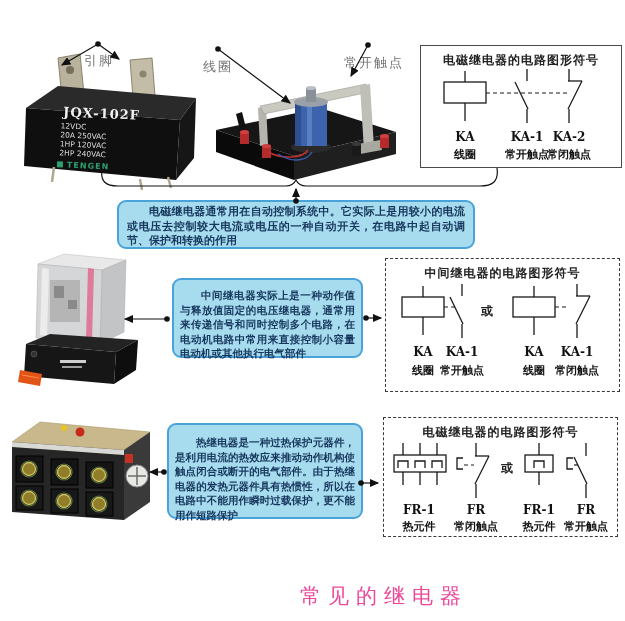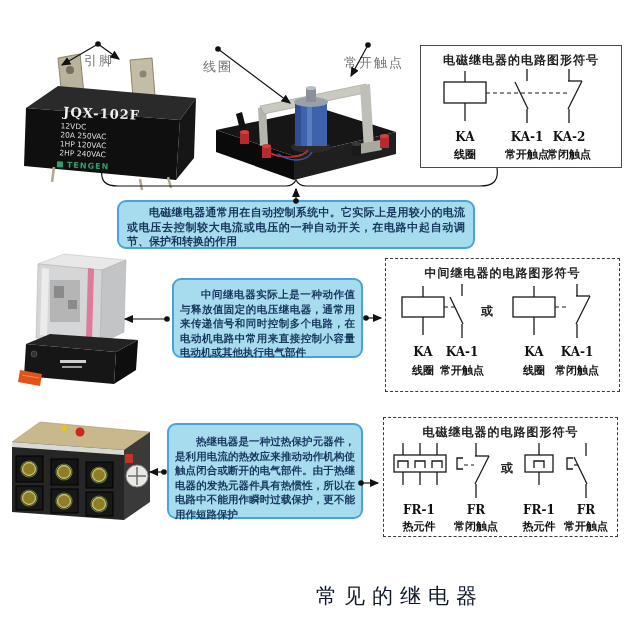--- a/index.html
+++ b/index.html
@@ -3,28 +3,28 @@
 <meta charset="utf-8">
 <style>
   html,body{margin:0;padding:0;background:#fff;}
   .canvas{position:relative;width:625px;height:621px;background:#ffffff;overflow:hidden;
           font-family:"DejaVu Sans",sans-serif;}
   .abs{position:absolute;}
   .plabel{position:absolute;font-family:"DejaVu Serif",serif;font-size:13px;color:#737373;
           letter-spacing:2px;white-space:nowrap;margin-top:32px;}
   .desc-box{position:absolute;background:#a6dcee;border:2px solid #4aa3d8;border-radius:9px;
             color:#17365d;font-weight:bold;text-align:justify;text-indent:2em;
-            box-sizing:border-box;word-break:break-all;font-family:Liberation Serif, serif;}
+            box-sizing:border-box;word-break:break-all;}
   .sym-box{position:absolute;background:#fff;box-sizing:border-box;}
   .sym-box.solid{border:1.5px solid #4a4a4a;}
   .sym-box.dashed{border:1.6px dashed #3a3a3a;}
   .sym-title{text-align:center;font-weight:bold;font-size:12px;color:#222;
              letter-spacing:1px;margin-top:6px;white-space:nowrap;}
-  .page-title{position:absolute;left:300px;top:582px;width:200px;text-align:center;
-              font-family:"DejaVu Serif",serif;font-size:21px;color:#0f172a;letter-spacing:7px;
+  .page-title{position:absolute;left:300px;top:582px;width:200px;
+              font-family:"DejaVu Serif",serif;font-size:21px;color:#ec4899;letter-spacing:7px;
               white-space:nowrap;}
   svg .sline{stroke:#1a1a1a;stroke-width:1.3;fill:none;}
   svg .dashl{stroke:#1a1a1a;stroke-width:1.2;stroke-dasharray:4 3;fill:none;}
   svg .coilrect{fill:#ffffff;stroke:#1a1a1a;stroke-width:1.3;}
   svg .code{font-family:"DejaVu Serif",serif;font-weight:bold;font-size:12px;fill:#111;text-anchor:middle;}
   svg .cname{font-family:"DejaVu Sans",sans-serif;font-weight:bold;font-size:11px;fill:#111;text-anchor:middle;}
   svg .orr{font-family:"DejaVu Sans",sans-serif;font-weight:bold;font-size:12px;fill:#222;text-anchor:middle;}
   svg.overlay{position:absolute;left:0;top:0;pointer-events:none;}
   svg .conn{stroke:#111;stroke-width:1.2;fill:none;}
 </style>

